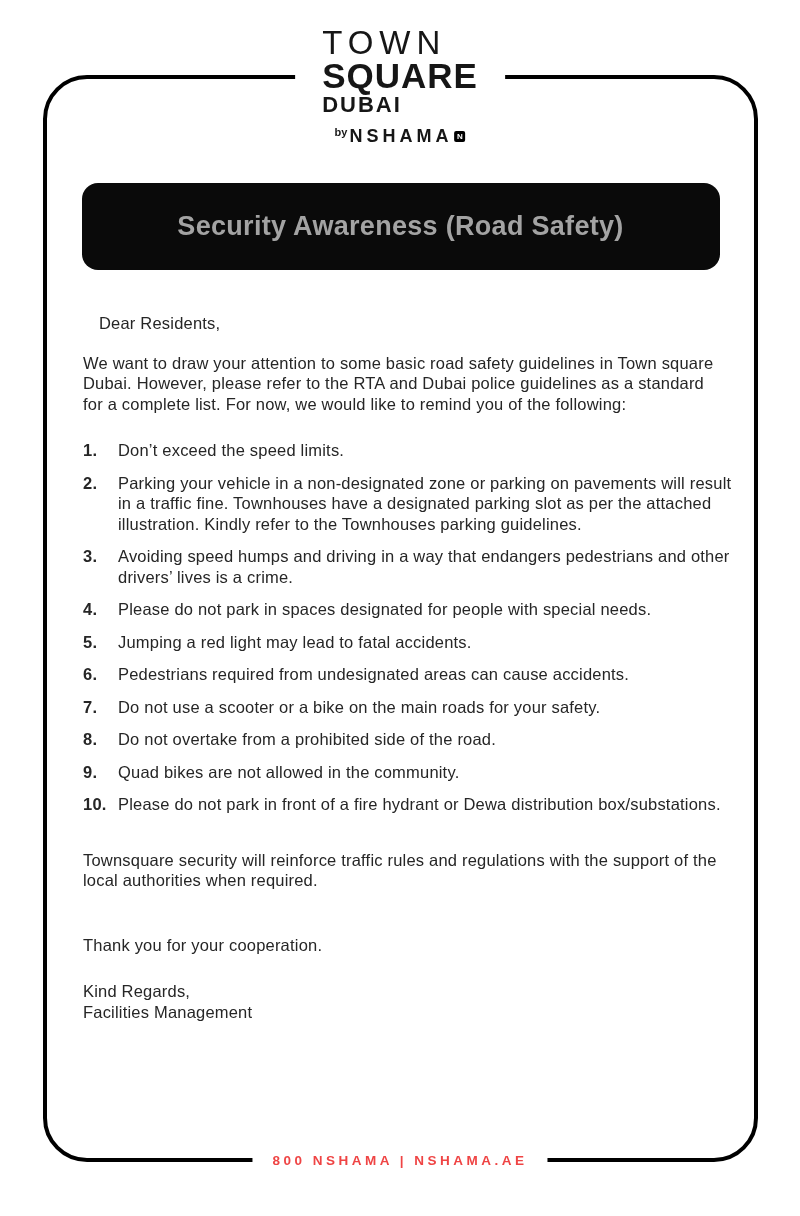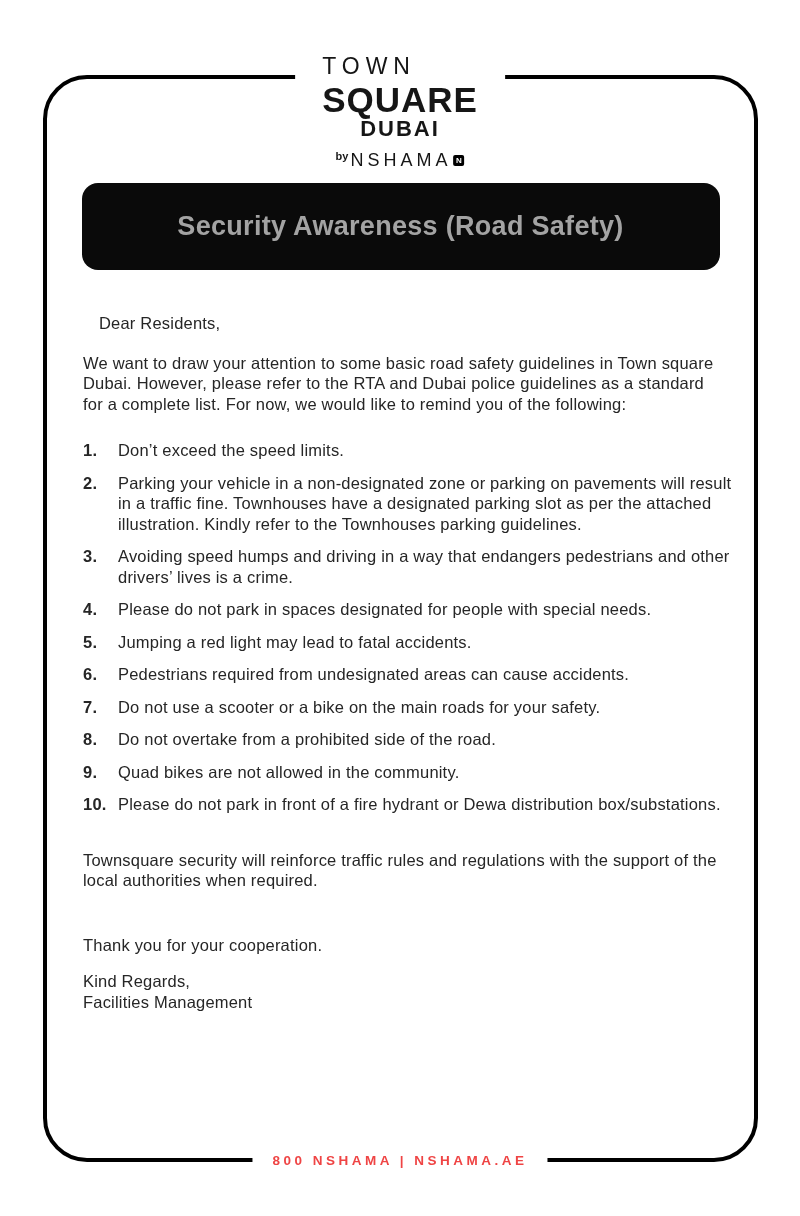--- a/index.html
+++ b/index.html
@@ -26,47 +26,46 @@
     position:absolute;
     top:26px;left:50%;
     transform:translateX(-50%);
     background:#fff;
     padding:0 27px;
     z-index:2;
     text-align:left;
     color:#161616;
   }
   .logo-town{
-    font-size:23px;line-height:33px;
+    font-size:33px;line-height:33px;
     font-weight:300;letter-spacing:6px;
     white-space:nowrap;
-    margin-top:24px;
   }
   .logo-square{
     font-size:35px;line-height:33px;
     font-weight:800;letter-spacing:1px;
     white-space:nowrap;
   }
   .logo-dubai{
     font-size:22px;line-height:25px;
     font-weight:800;letter-spacing:2px;
-    text-align:center;
+    text-align:left;
     white-space:nowrap;
   }
   .logo-by{
     margin-top:9px;
     display:flex;align-items:center;justify-content:center;
     white-space:nowrap;
   }
   .by-prefix{
     font-size:11px;font-weight:700;
     position:relative;top:-5px;margin-right:2px;
   }
   .brand-name{
-    font-size:18px;letter-spacing:4px;font-weight:400;
+    font-size:18px;letter-spacing:4px;font-weight:700;
   }
   .nshama-mark{
     width:11px;height:11px;
     background:#000;color:#fff;
     font-size:8px;font-weight:700;
     display:inline-flex;align-items:center;justify-content:center;
     border-radius:2px;
     margin-left:2px;
   }
   
@@ -87,21 +86,21 @@
     margin:43px 18px 0 36px;
     font-size:16.5px;line-height:20.5px;letter-spacing:0.2px;
   }
   .salutation{margin:0 0 19px 16px;}
   .intro{margin:0 8px 26px 0;}
   .li{display:flex;margin:0 0 12px 0;}
   .li .num{flex:0 0 35px;font-weight:700;}
   .li .txt{flex:1;}
   .closing-note{margin:35px 0 0 0;}
   .thanks{margin:44px 0 0 0;}
-  .signoff{margin:16px 0 0 0;}
+  .signoff{margin:26px 0 0 0;}
   
   .footer{
     position:absolute;
     top:1148px;left:50%;
     transform:translateX(-50%);
     background:#fff;
     padding:0 20px;
     z-index:2;
     font-size:13.5px;font-weight:700;letter-spacing:3.5px;
     line-height:26px;

